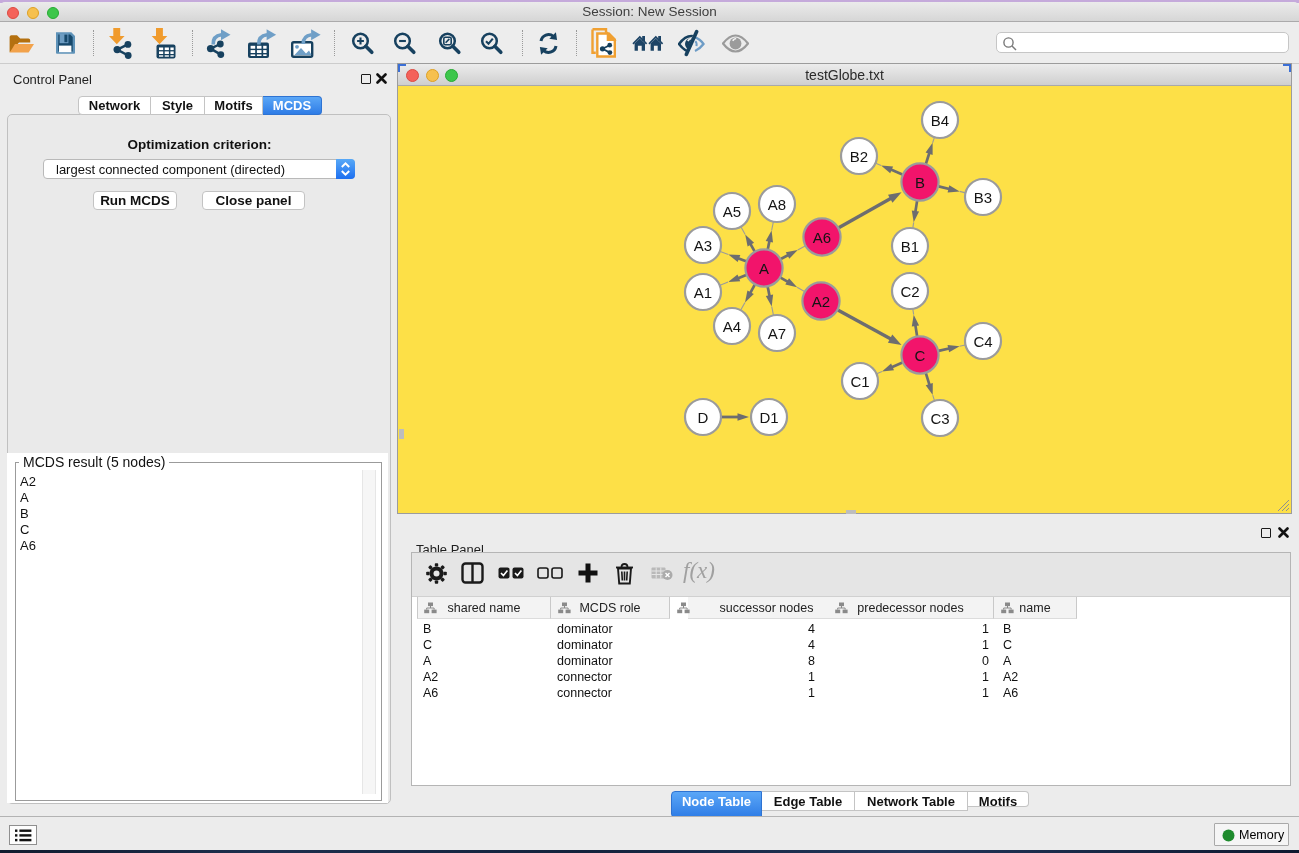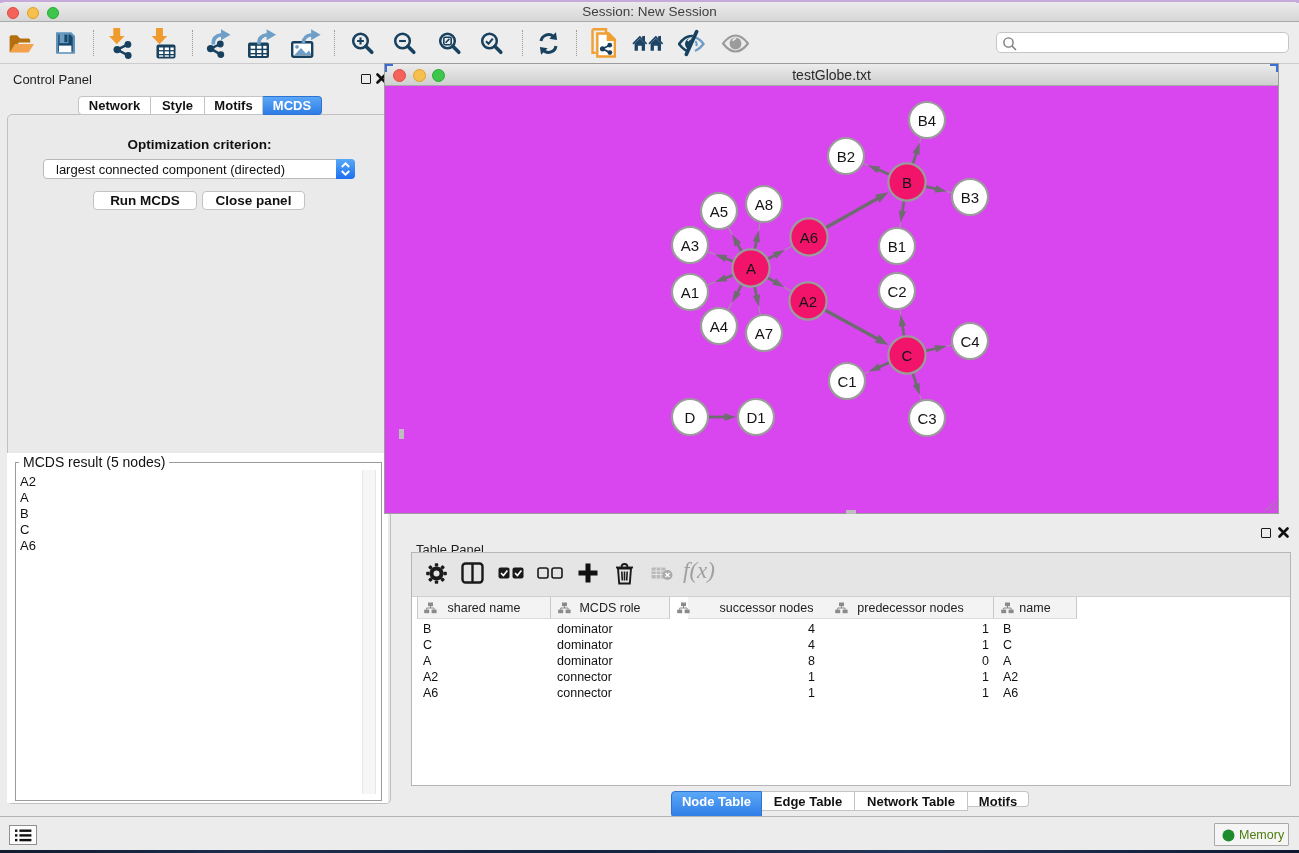--- a/index.html
+++ b/index.html
@@ -39,21 +39,21 @@
   .cbtn{top:191px;height:19px;background:#fff;border:1px solid #c3c3c3;border-radius:4px;
      box-sizing:border-box;text-align:center;font-size:13.5px;color:#111;line-height:17px;font-weight:bold;}
   #resPanel{left:7px;top:453px;width:381px;height:350px;background:#fff;}
   #resBorder{position:absolute;left:8px;top:9px;width:365px;height:337px;border:1px solid #9b9b9b;}
   #resLegend{position:absolute;left:12px;top:1px;background:#fff;padding:0 4px;font-size:14px;color:#111;}
   #resList{position:absolute;left:9px;top:17px;width:363px;height:324px;background:#fff;font-size:13px;color:#111;padding-top:4px;box-sizing:border-box;}
   #resList div.it{height:16px;line-height:16px;padding-left:4px;}
   #resScroll{position:absolute;right:3px;top:0px;width:14px;height:324px;background:#f6f6f6;
      border-left:1px solid #e6e6e6;border-right:1px solid #e6e6e6;box-sizing:border-box;}
   
-  #netwin{left:384px;top:63px;width:895px;height:451px;background:#d946ef;
+  #netwin{left:397px;top:63px;width:895px;height:451px;background:#fde047;
      border:1px solid #9c9c9c;box-sizing:border-box;}
   #nettitle{position:absolute;left:0;top:0;width:100%;height:22px;
      background:linear-gradient(#ececec,#cfcfcf);border-bottom:1px solid #a9a9a9;box-sizing:border-box;}
   .tl2{position:absolute;width:13px;height:13px;border-radius:50%;top:5px;box-sizing:border-box;}
   #nettitleTxt{position:absolute;left:0;top:0;width:100%;text-align:center;line-height:22px;
      font-size:14px;color:#2a2a2a;}
   .grip{position:absolute;background:#bdbdbd;}
   
   #tablePanel{left:405px;top:524px;width:894px;height:290px;}
   #tpBox{position:absolute;left:6px;top:28px;width:880px;height:234px;background:#fff;
@@ -61,21 +61,21 @@
   #tpToolbar{position:absolute;left:0;top:0;width:100%;height:44px;background:#e5e5e5;
      border-bottom:1px solid #d0d0d0;box-sizing:border-box;}
   .thdr{position:absolute;top:45px;height:22px;background:#f3f3f3;border-right:1px solid #c9c9c9;
      border-bottom:1px solid #dcdcdc;box-sizing:border-box;font-size:12.5px;color:#222;text-align:center;line-height:22px;}
   .trow{position:absolute;height:16px;line-height:16px;font-size:12.5px;color:#111;}
   
   #statusbar{left:0;top:816px;width:1299px;height:34px;background:#ececec;border-top:1px solid #b3b3b3;box-sizing:border-box;}
   #listbtn{position:absolute;left:9px;top:8px;width:28px;height:20px;background:#fdfdfd;
      border:1px solid #8f8f8f;box-sizing:border-box;}
   #membtn{position:absolute;right:10px;top:6px;width:75px;height:23px;background:#f5f5f5;
-     border:1px solid #a9a9a9;border-radius:1px;box-sizing:border-box;font-size:12.5px;color:#4d7c0f;}
+     border:1px solid #a9a9a9;border-radius:1px;box-sizing:border-box;font-size:12.5px;color:#000000;}
   #deskBot{left:0;top:850px;width:1299px;height:3px;background:linear-gradient(90deg,#101b2e,#1d2f4e 20%,#13223c 45%,#22365a 70%,#0e1930);}
 </style>
 </head>
 <body>
 <div class="abs" id="deskTop"></div>
 <div class="abs" id="titlebar"></div>
 <div class="abs tl" style="left:7px;background:#f4625a;border:1px solid #dd4a41;"></div>
 <div class="abs tl" style="left:27px;background:#f6c04e;border:1px solid #dfa023;"></div>
 <div class="abs tl" style="left:47px;background:#3dc64b;border:1px solid #27ab33;"></div>
 <div class="abs" id="title">Session: New Session</div>
@@ -250,21 +250,21 @@
 <div class="abs" id="optLabel">Optimization criterion:</div>
 <div class="abs" id="cpSelect">
   <div class="txt">largest connected component (directed)</div>
   <div id="cpSpin">
     <svg width="19" height="20" viewBox="0 0 19 20" style="position:absolute;left:0;top:0;">
       <path d="M5.8 8 l3.7 -3.6 3.7 3.6" stroke="#fff" stroke-width="2" fill="none"></path>
       <path d="M5.8 12 l3.7 3.6 3.7 -3.6" stroke="#fff" stroke-width="2" fill="none"></path>
     </svg>
   </div>
 </div>
-<div class="abs cbtn" style="left:93px;width:104px;">Run MCDS</div>
+<div class="abs cbtn" style="left:93px;width:84px;">Run MCDS</div>
 <div class="abs cbtn" style="left:202px;width:103px;">Close panel</div>
 <div class="abs" id="resPanel">
   <div id="resBorder"></div>
   <div id="resLegend">MCDS result (5 nodes)</div>
   <div id="resList">
     <div class="it">A2</div>
       <div class="it">A</div>
       <div class="it">B</div>
       <div class="it">C</div>
       <div class="it">A6</div>

